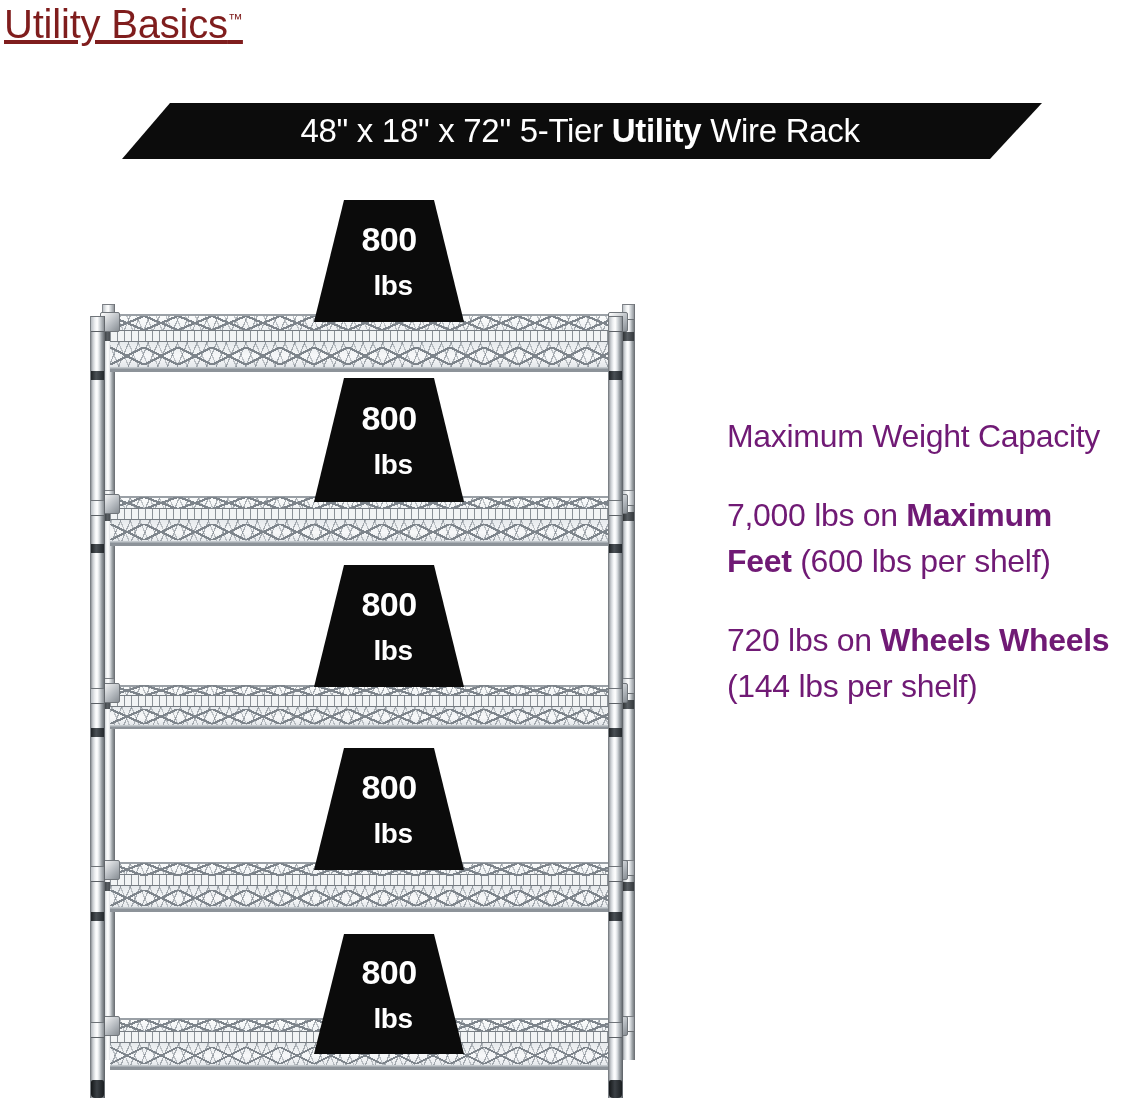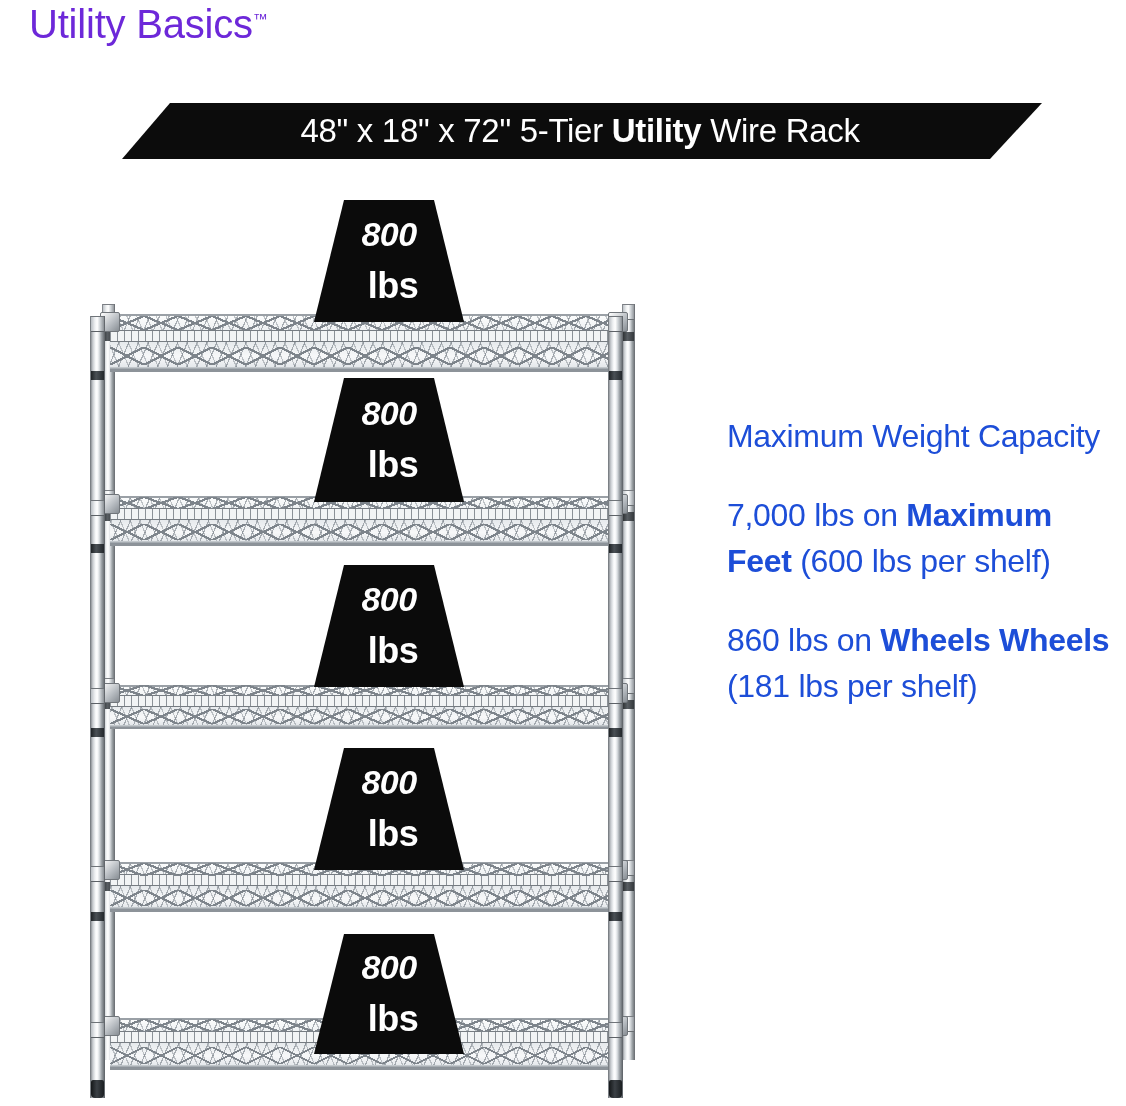--- a/index.html
+++ b/index.html
@@ -9,23 +9,23 @@
   }
   body {
     width: 1126px; height: 1106px;
     position: relative; overflow: hidden;
     font-family: "Liberation Sans", sans-serif;
     color: #111111;
   }
 
   
   #brand {
-    position: absolute; left: 29px; top: 2px;
+    position: absolute; left: 4px; top: 2px;
     font-size: 40px; font-weight: 400; letter-spacing: -0.2px;
-    color: #6d28d9; white-space: nowrap;
+    color: #7f1d1d; white-space: nowrap; text-decoration: underline;
   }
   #brand .tm {
     font-size: 15px; vertical-align: super; letter-spacing: 0;
   }
 
   
   #banner {
     position: absolute; left: 122px; top: 103px;
     width: 920px; height: 56px;
     background: #0c0c0c;
@@ -112,27 +112,27 @@
 
   
   .badge {
     position: absolute;
     background: #0b0b0b;
     display: flex; flex-direction: column;
     align-items: center; justify-content: center;
     color: #ffffff; font-weight: 700;
     line-height: 1.08; letter-spacing: -0.5px;
   }
-  .badge .n { font-size: 34px; font-style: italic; }
-  .badge .u { font-size: 36px; margin-top: 14px; margin-left: 8px; }
+  .badge .n { font-size: 34px; }
+  .badge .u { font-size: 28px; margin-top: 14px; margin-left: 8px; }
 
   
   #copy {
     position: absolute; left: 727px; top: 414px; width: 385px;
-    font-size: 32px; line-height: 1.42; color: #1d4ed8;
+    font-size: 32px; line-height: 1.42; color: #701a75;
     letter-spacing: -0.3px;
   }
   #copy .head { margin: 0 0 34px 0; font-weight: 400; }
   #copy p { margin: 0 0 34px 0; font-weight: 400; }
   #copy b { font-weight: 700; }
 </style>
 </head>
 <body>
 
 <div id="brand">
@@ -280,15 +280,15 @@
 </div>
 
 <div id="copy">
   <div class="head">Maximum Weight Capacity</div>
 
   <p>
     <span>7,000 lbs on </span><b>Maximum Feet</b><span> (600 lbs per shelf)</span>
   </p>
 
   <p>
-    <span>860 lbs on </span><b>Wheels Wheels</b><span> (181 lbs per shelf)</span>
+    <span>720 lbs on </span><b>Wheels Wheels</b><span> (144 lbs per shelf)</span>
   </p>
 </div>
 
 </body></html>

